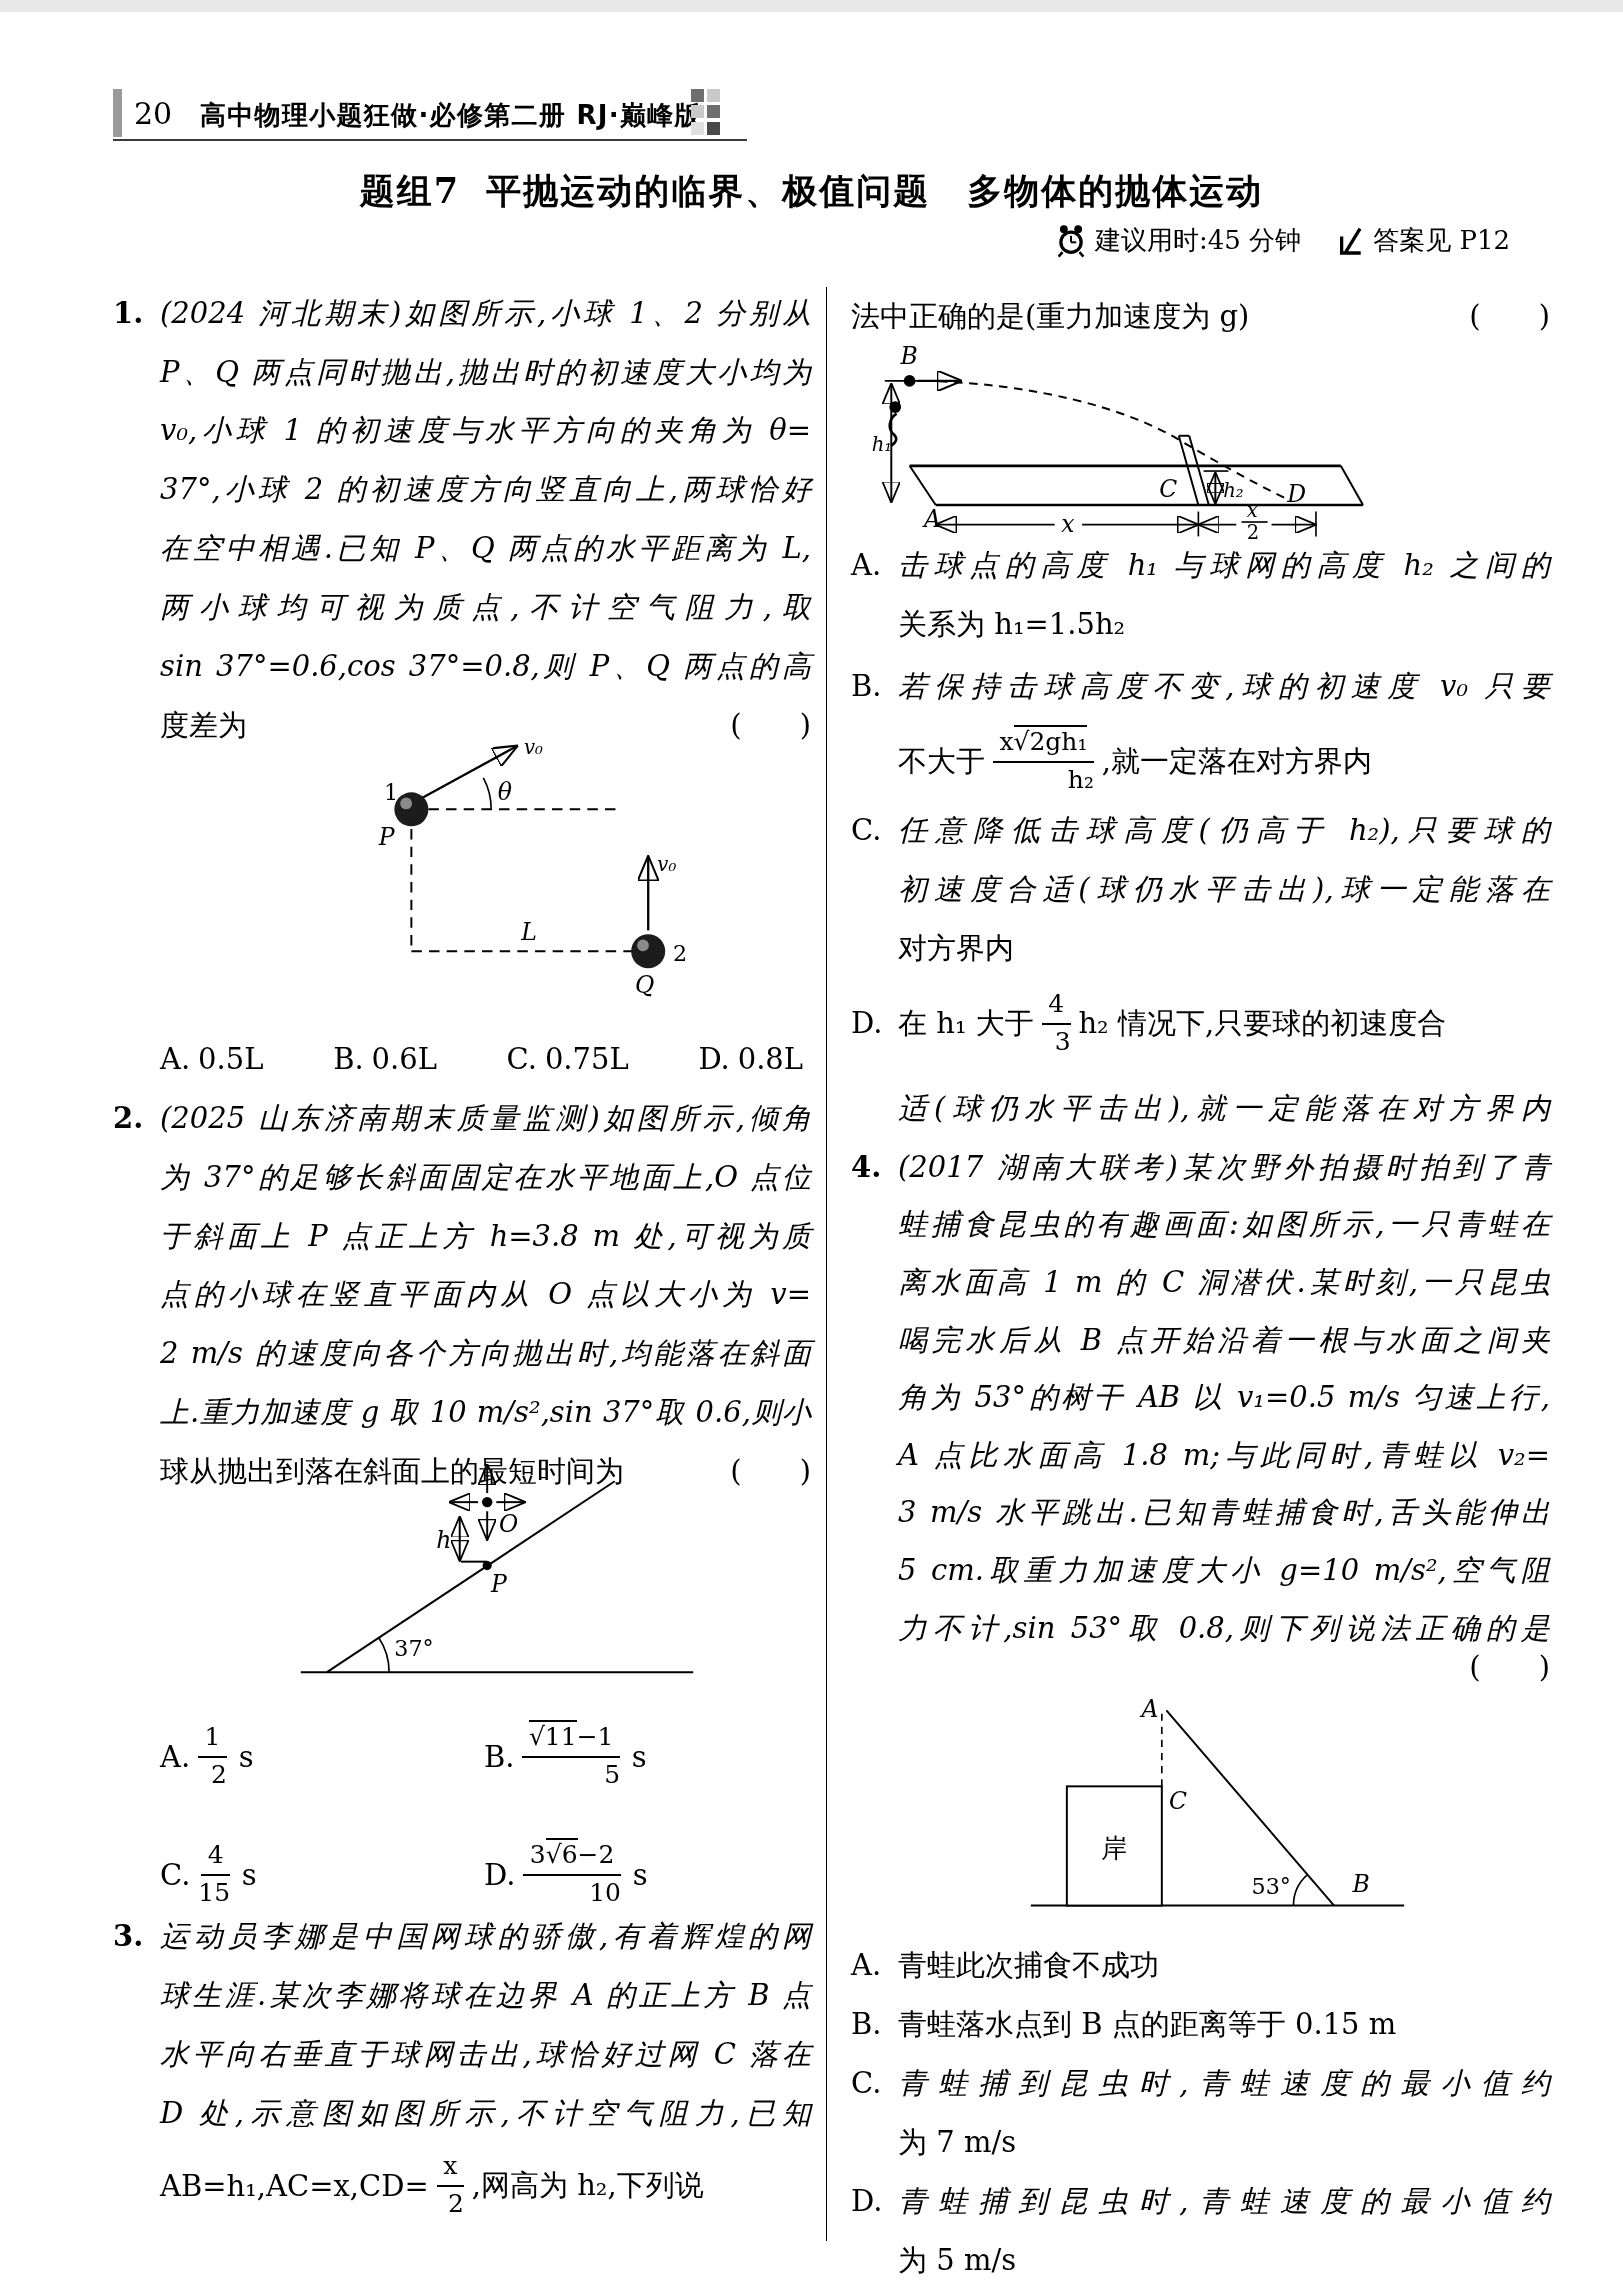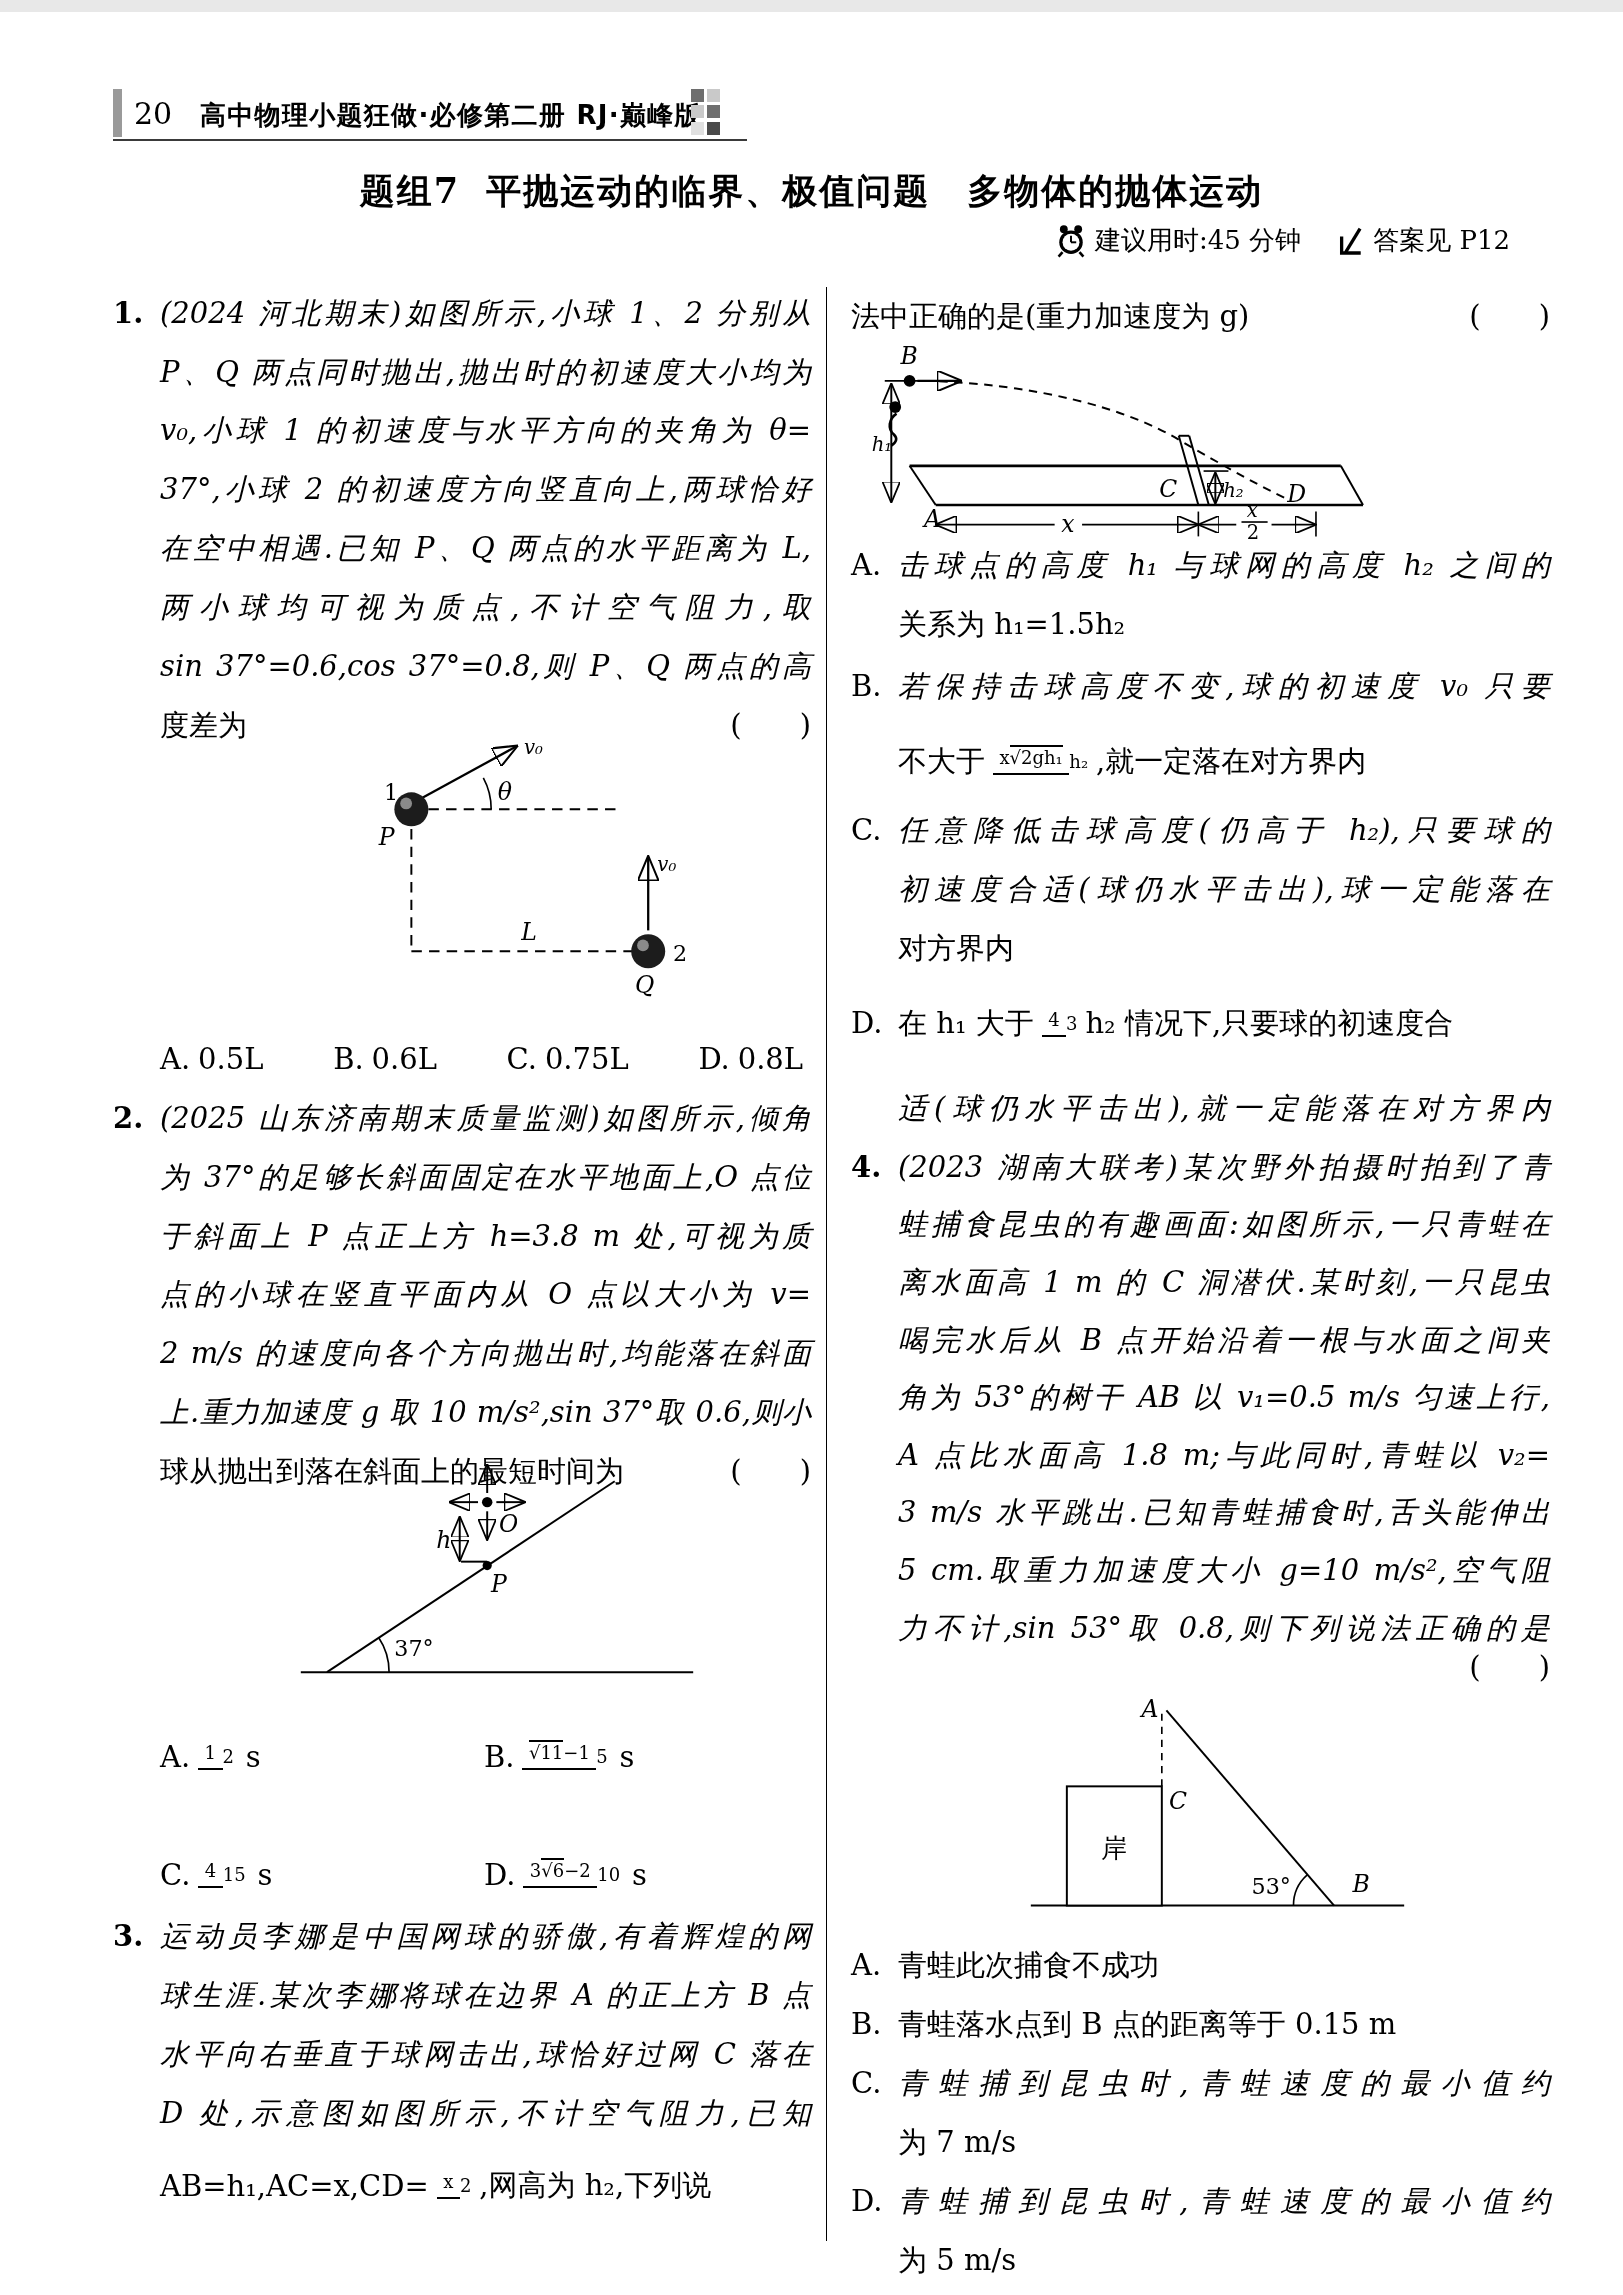--- a/index.html
+++ b/index.html
@@ -30,21 +30,21 @@
   .rl{position:absolute;left:898px;width:652px;font-size:29px;line-height:59px;white-space:nowrap;}
   .just{text-align:justify;text-align-last:justify;white-space:normal;font-style:italic;}
   .split{display:flex;justify-content:space-between;white-space:nowrap;text-align:left;text-align-last:auto;}
   .optlab{position:absolute;font-size:29px;line-height:59px;}
   
   .optrow{position:absolute;left:160px;width:651px;display:flex;justify-content:space-between;
           font-size:29px;line-height:59px;align-items:flex-end;}
   .optrow .oitem span{margin-right:7.9px;}
   
   .frow{position:absolute;display:flex;align-items:center;font-size:29px;}
-  .frac{display:inline-flex;flex-direction:row;align-items:flex-start;margin:0 7.9px;font-size:18px;}
+  .frac{display:inline-flex;flex-direction:column;align-items:flex-end;margin:0 7.9px;font-size:25px;}
   .frac .fn{padding:0 6.5px 3.9px;border-bottom:2px solid #000;line-height:1.15;white-space:nowrap;}
   .frac .fd{padding-top:3.9px;line-height:1.15;white-space:nowrap;}
   .vin{border-top:2px solid #000;}
   .funit{margin-left:3.9px;}
   
   svg{overflow:visible;}
   svg text{font-family:"DejaVu Serif","Liberation Serif",serif;font-size:34px;fill:#000;}
   svg text.it{font-style:italic;font-size:36px;}
   svg text.sm{font-size:30px;font-style:italic;}
   svg line,svg path{stroke:#000;fill:none;}
@@ -298,21 +298,21 @@
     <span class="frac">
       <span class="fn">4</span>
       <span class="fd">3</span>
     </span>
     <span>h₂ 情况下,只要球的初速度合</span>
   </div>
   <div class="rl just" style="top:1067px">适(球仍水平击出),就一定能落在对方界内</div>
 
   
   <div class="pnum-r" style="top:1126px">4.</div>
-  <div class="rl just" style="top:1126px">(2023 湖南大联考)某次野外拍摄时拍到了青</div>
+  <div class="rl just" style="top:1126px">(2017 湖南大联考)某次野外拍摄时拍到了青</div>
   <div class="rl just" style="top:1183px">蛙捕食昆虫的有趣画面:如图所示,一只青蛙在</div>
   <div class="rl just" style="top:1241px">离水面高 1 m 的 C 洞潜伏.某时刻,一只昆虫</div>
   <div class="rl just" style="top:1299px">喝完水后从 B 点开始沿着一根与水面之间夹</div>
   <div class="rl just" style="top:1356px">角为 53°的树干 AB 以 v₁=0.5 m/s 匀速上行,</div>
   <div class="rl just" style="top:1414px">A 点比水面高 1.8 m;与此同时,青蛙以 v₂=</div>
   <div class="rl just" style="top:1471px">3 m/s 水平跳出.已知青蛙捕食时,舌头能伸出</div>
   <div class="rl just" style="top:1529px">5 cm.取重力加速度大小 g=10 m/s²,空气阻</div>
   <div class="rl just" style="top:1587px">力不计,sin 53°取 0.8,则下列说法正确的是</div>
   <div class="rl" style="top:1636px;text-align:right;line-height:39px;height:39px">
     <span>(　　)</span>

